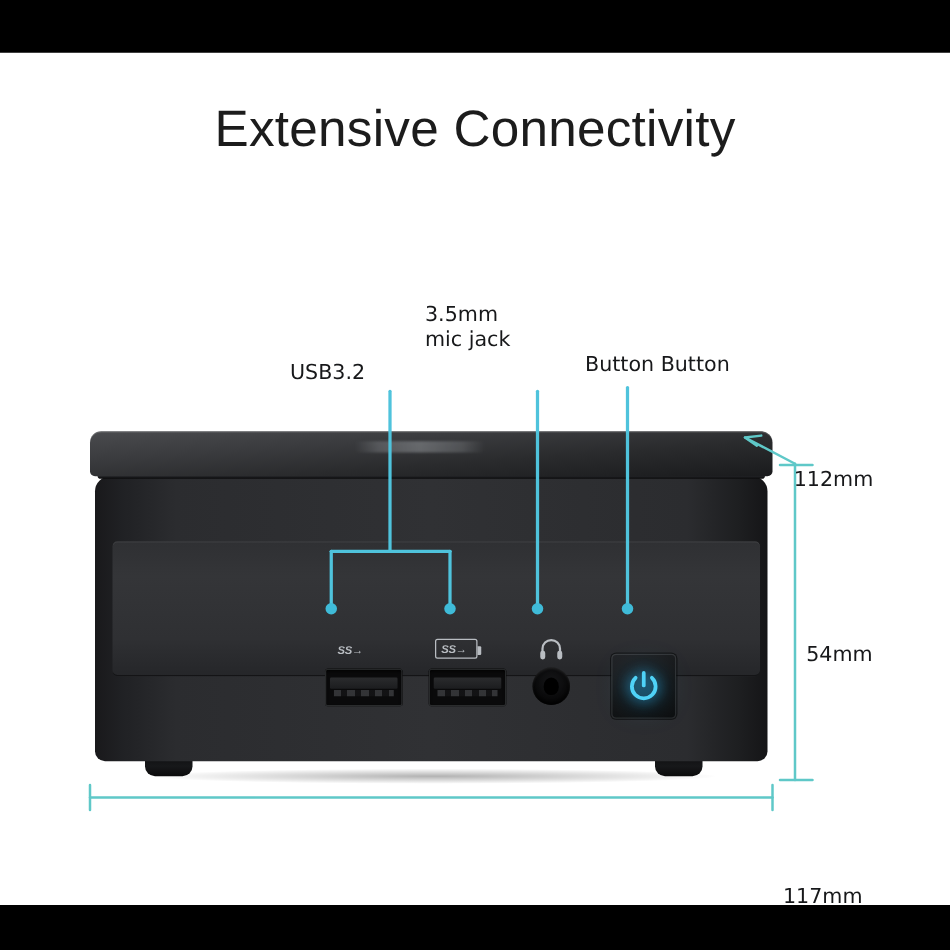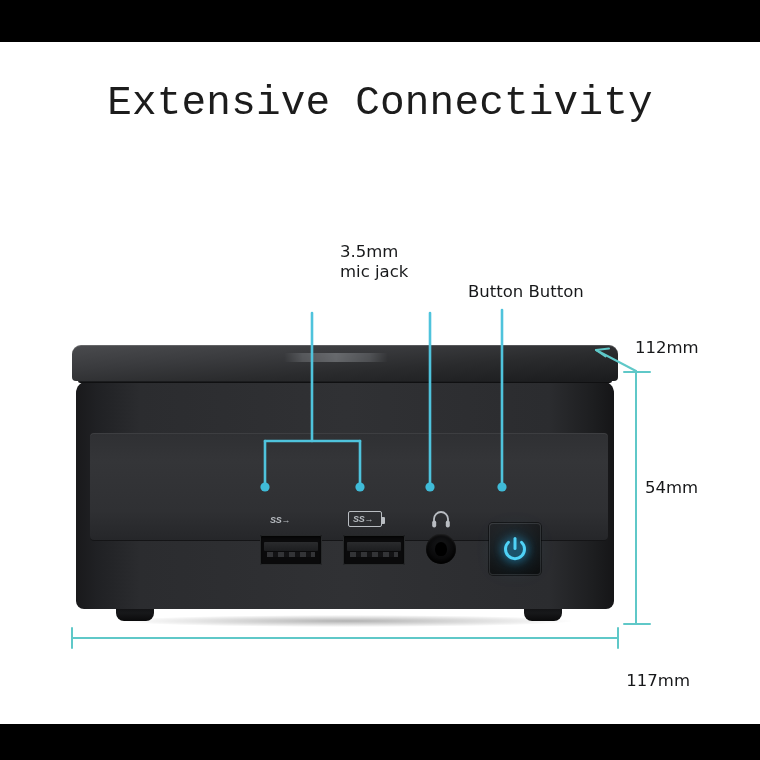--- a/index.html
+++ b/index.html
@@ -41,21 +41,21 @@
   #title {
     position: absolute;
     left: 0;
     top: 80px;
     width: 760px;
     text-align: center;
     font-size: 41px;
     font-weight: 300;
     letter-spacing: 0.2px;
     color: #1c1c1c;
-    font-family: Liberation Mono, monospace;
+    font-family: Liberation Sans, sans-serif;
     white-space: nowrap;
   }
 
   
   .callout-label {
     position: absolute;
     font-size: 16.5px;
     color: #17181a;
     text-align: left;
     line-height: 20px;
@@ -66,20 +66,21 @@
   #label-jack  { left: 340px; top: 242px; width: 170px; }
   #label-power { left: 468px; top: 282px; width: 170px; }
 
   
   .dim-label {
     position: absolute;
     font-size: 16.5px;
     color: #17181a;
     font-family: "DejaVu Sans", sans-serif;
     white-space: nowrap;
+    margin-top: 36px;
   }
   #dim-depth  { left: 635px; top: 338px; }
   #dim-height { left: 645px; top: 478px; }
   #dim-width  { left: 0; top: 671px; width: 690px; text-align: right; }
 
   
   #leaders, #dims {
     position: absolute;
     left: 0; top: 0;
     width: 760px; height: 760px;
@@ -371,20 +372,23 @@
 
       <path d="M636 371 V624"></path>
       <path d="M624 624 L650 624"></path>
 
       <path d="M72 638 H618"></path>
       <path d="M72 628 V648"></path>
       <path d="M618 628 V648"></path>
     </g>
   </svg>
 
+  <div class="callout-label" id="label-usb">
+    <span>USB3.2</span>
+  </div>
 
   <div class="callout-label" id="label-jack">
     <div>3.5mm</div>
     <div>mic jack</div>
   </div>
 
   <div class="callout-label" id="label-power">
     <span>Button Button</span>
   </div>
 

